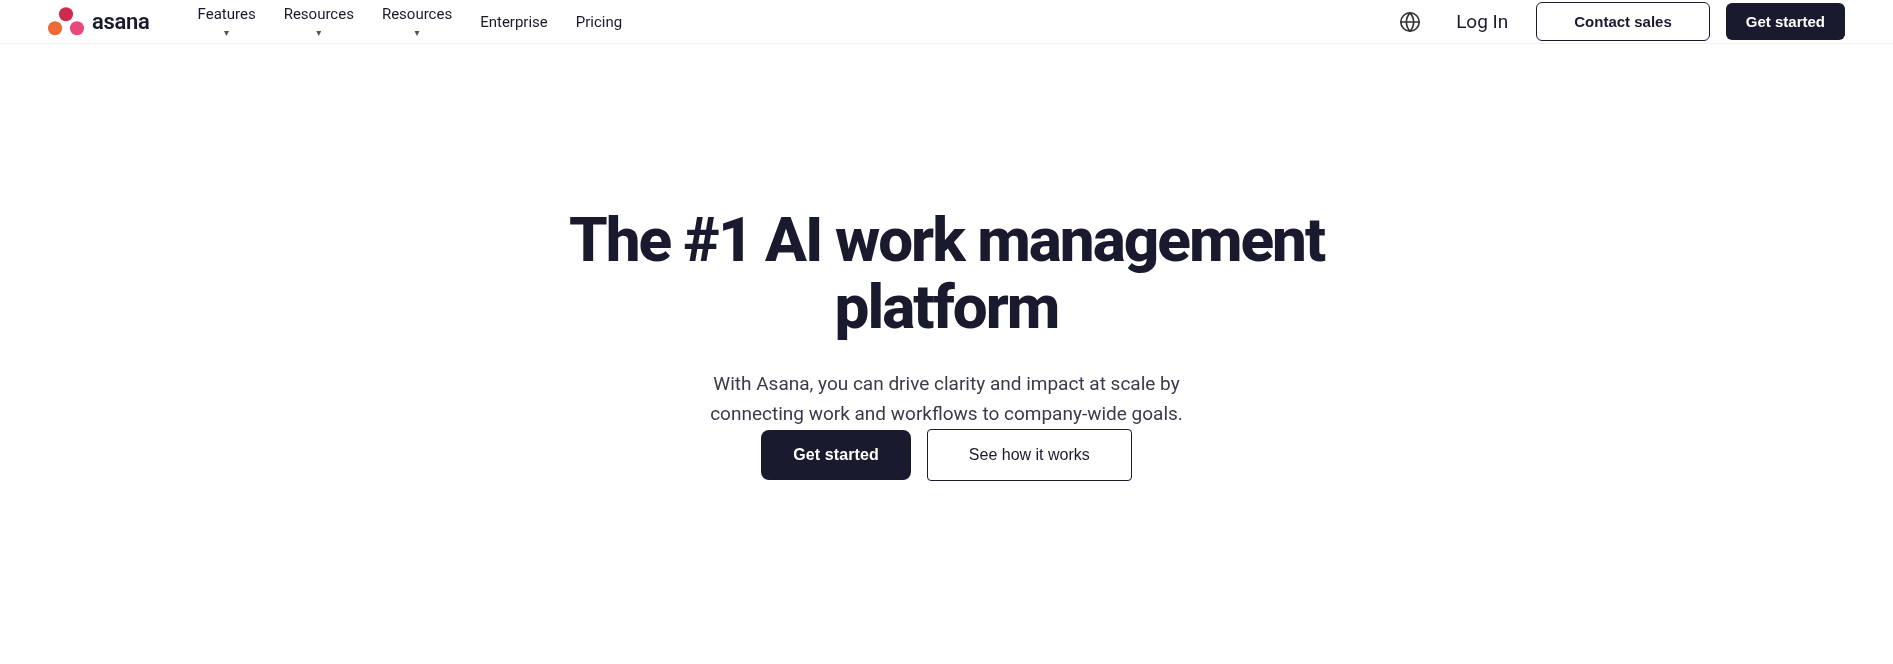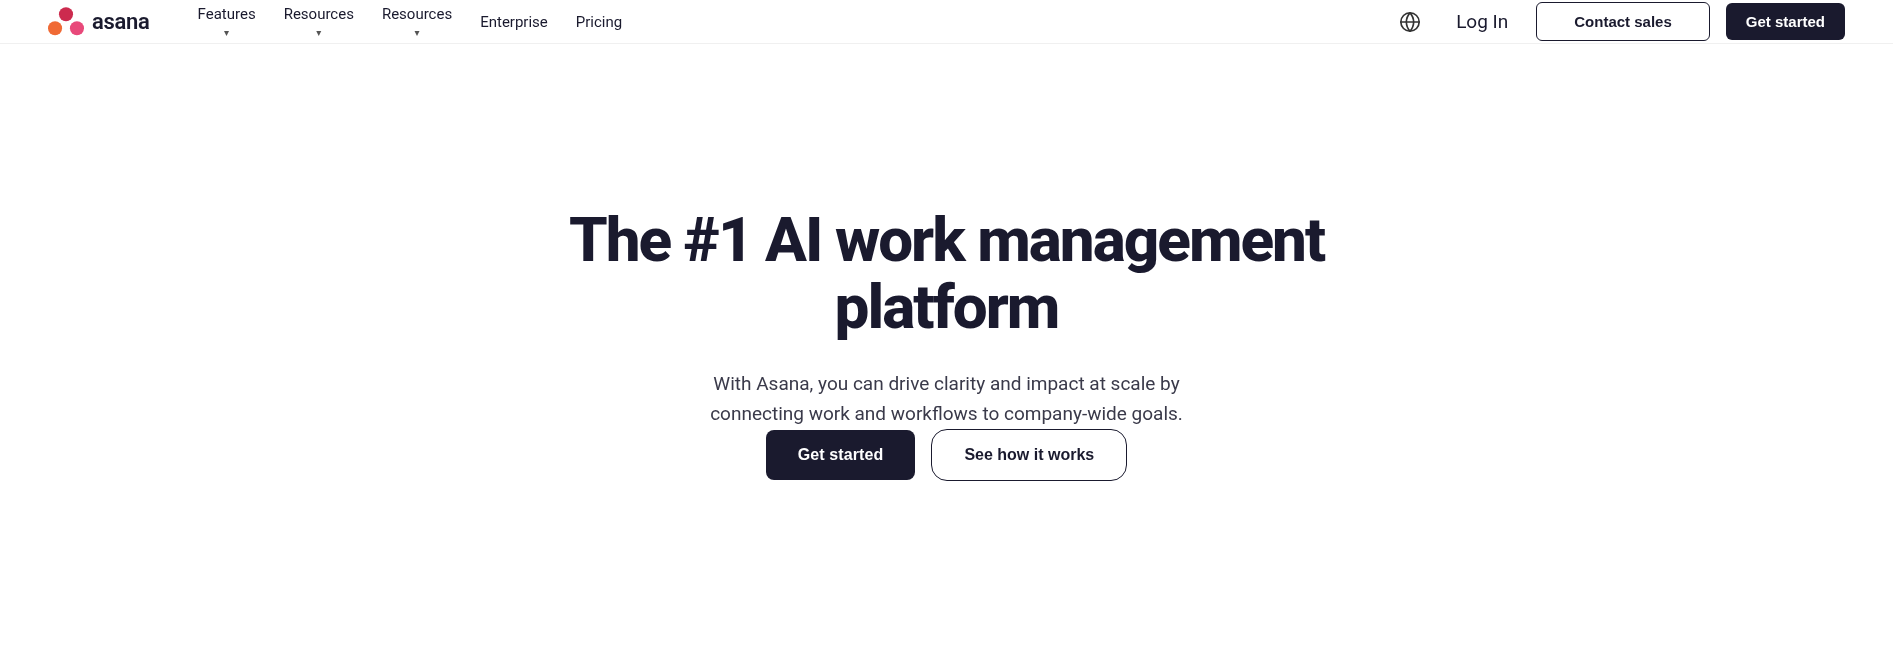--- a/index.html
+++ b/index.html
@@ -168,26 +168,26 @@
       border: none;
       border-radius: 8px;
       font-size: 16px;
       font-weight: 700;
       color: #ffffff;
       cursor: pointer;
       letter-spacing: 0.1px;
     }
 
     .hero-see-how {
-      padding: 16px 32px;
+      padding: 16px 41px;
       background: transparent;
       border: 1.5px solid #1a1a2e;
-      border-radius: 16px;
+      border-radius: 4px;
       font-size: 16px;
-      font-weight: 700;
+      font-weight: 400;
       color: #1a1a2e;
       cursor: pointer;
     }
   </style>
 </head>
 <body>
 
 <nav>
   <div class="nav-left">
 

